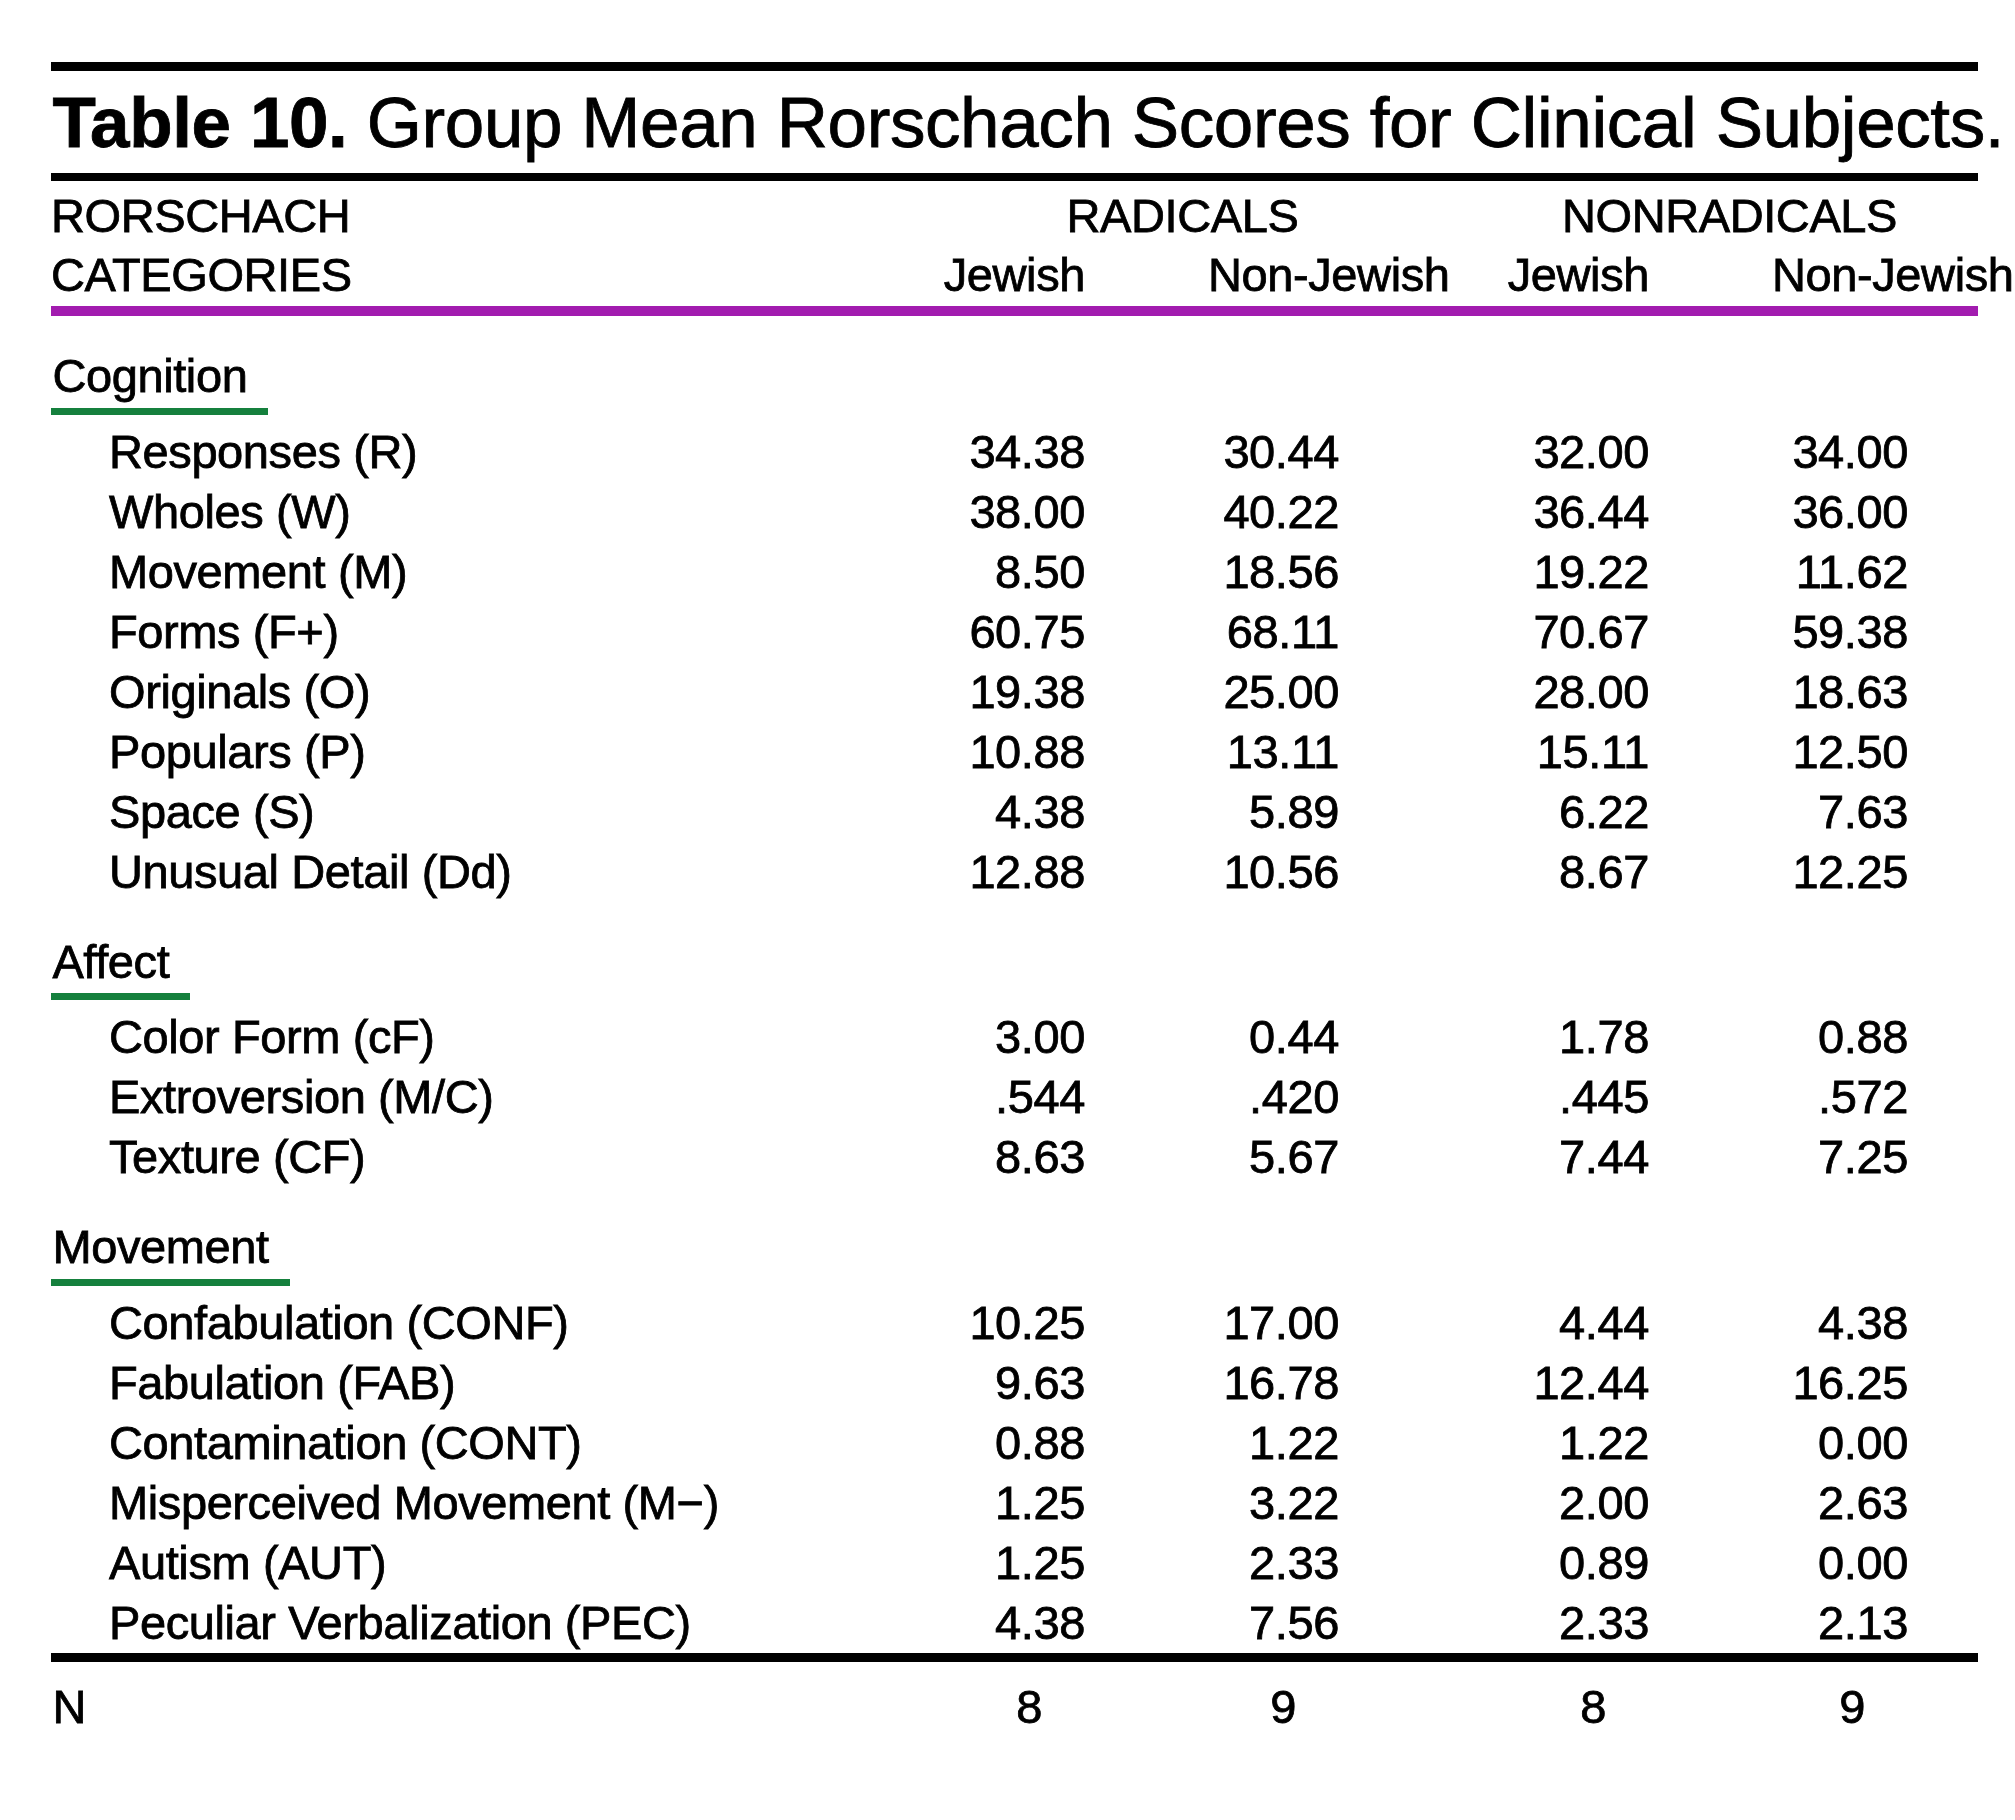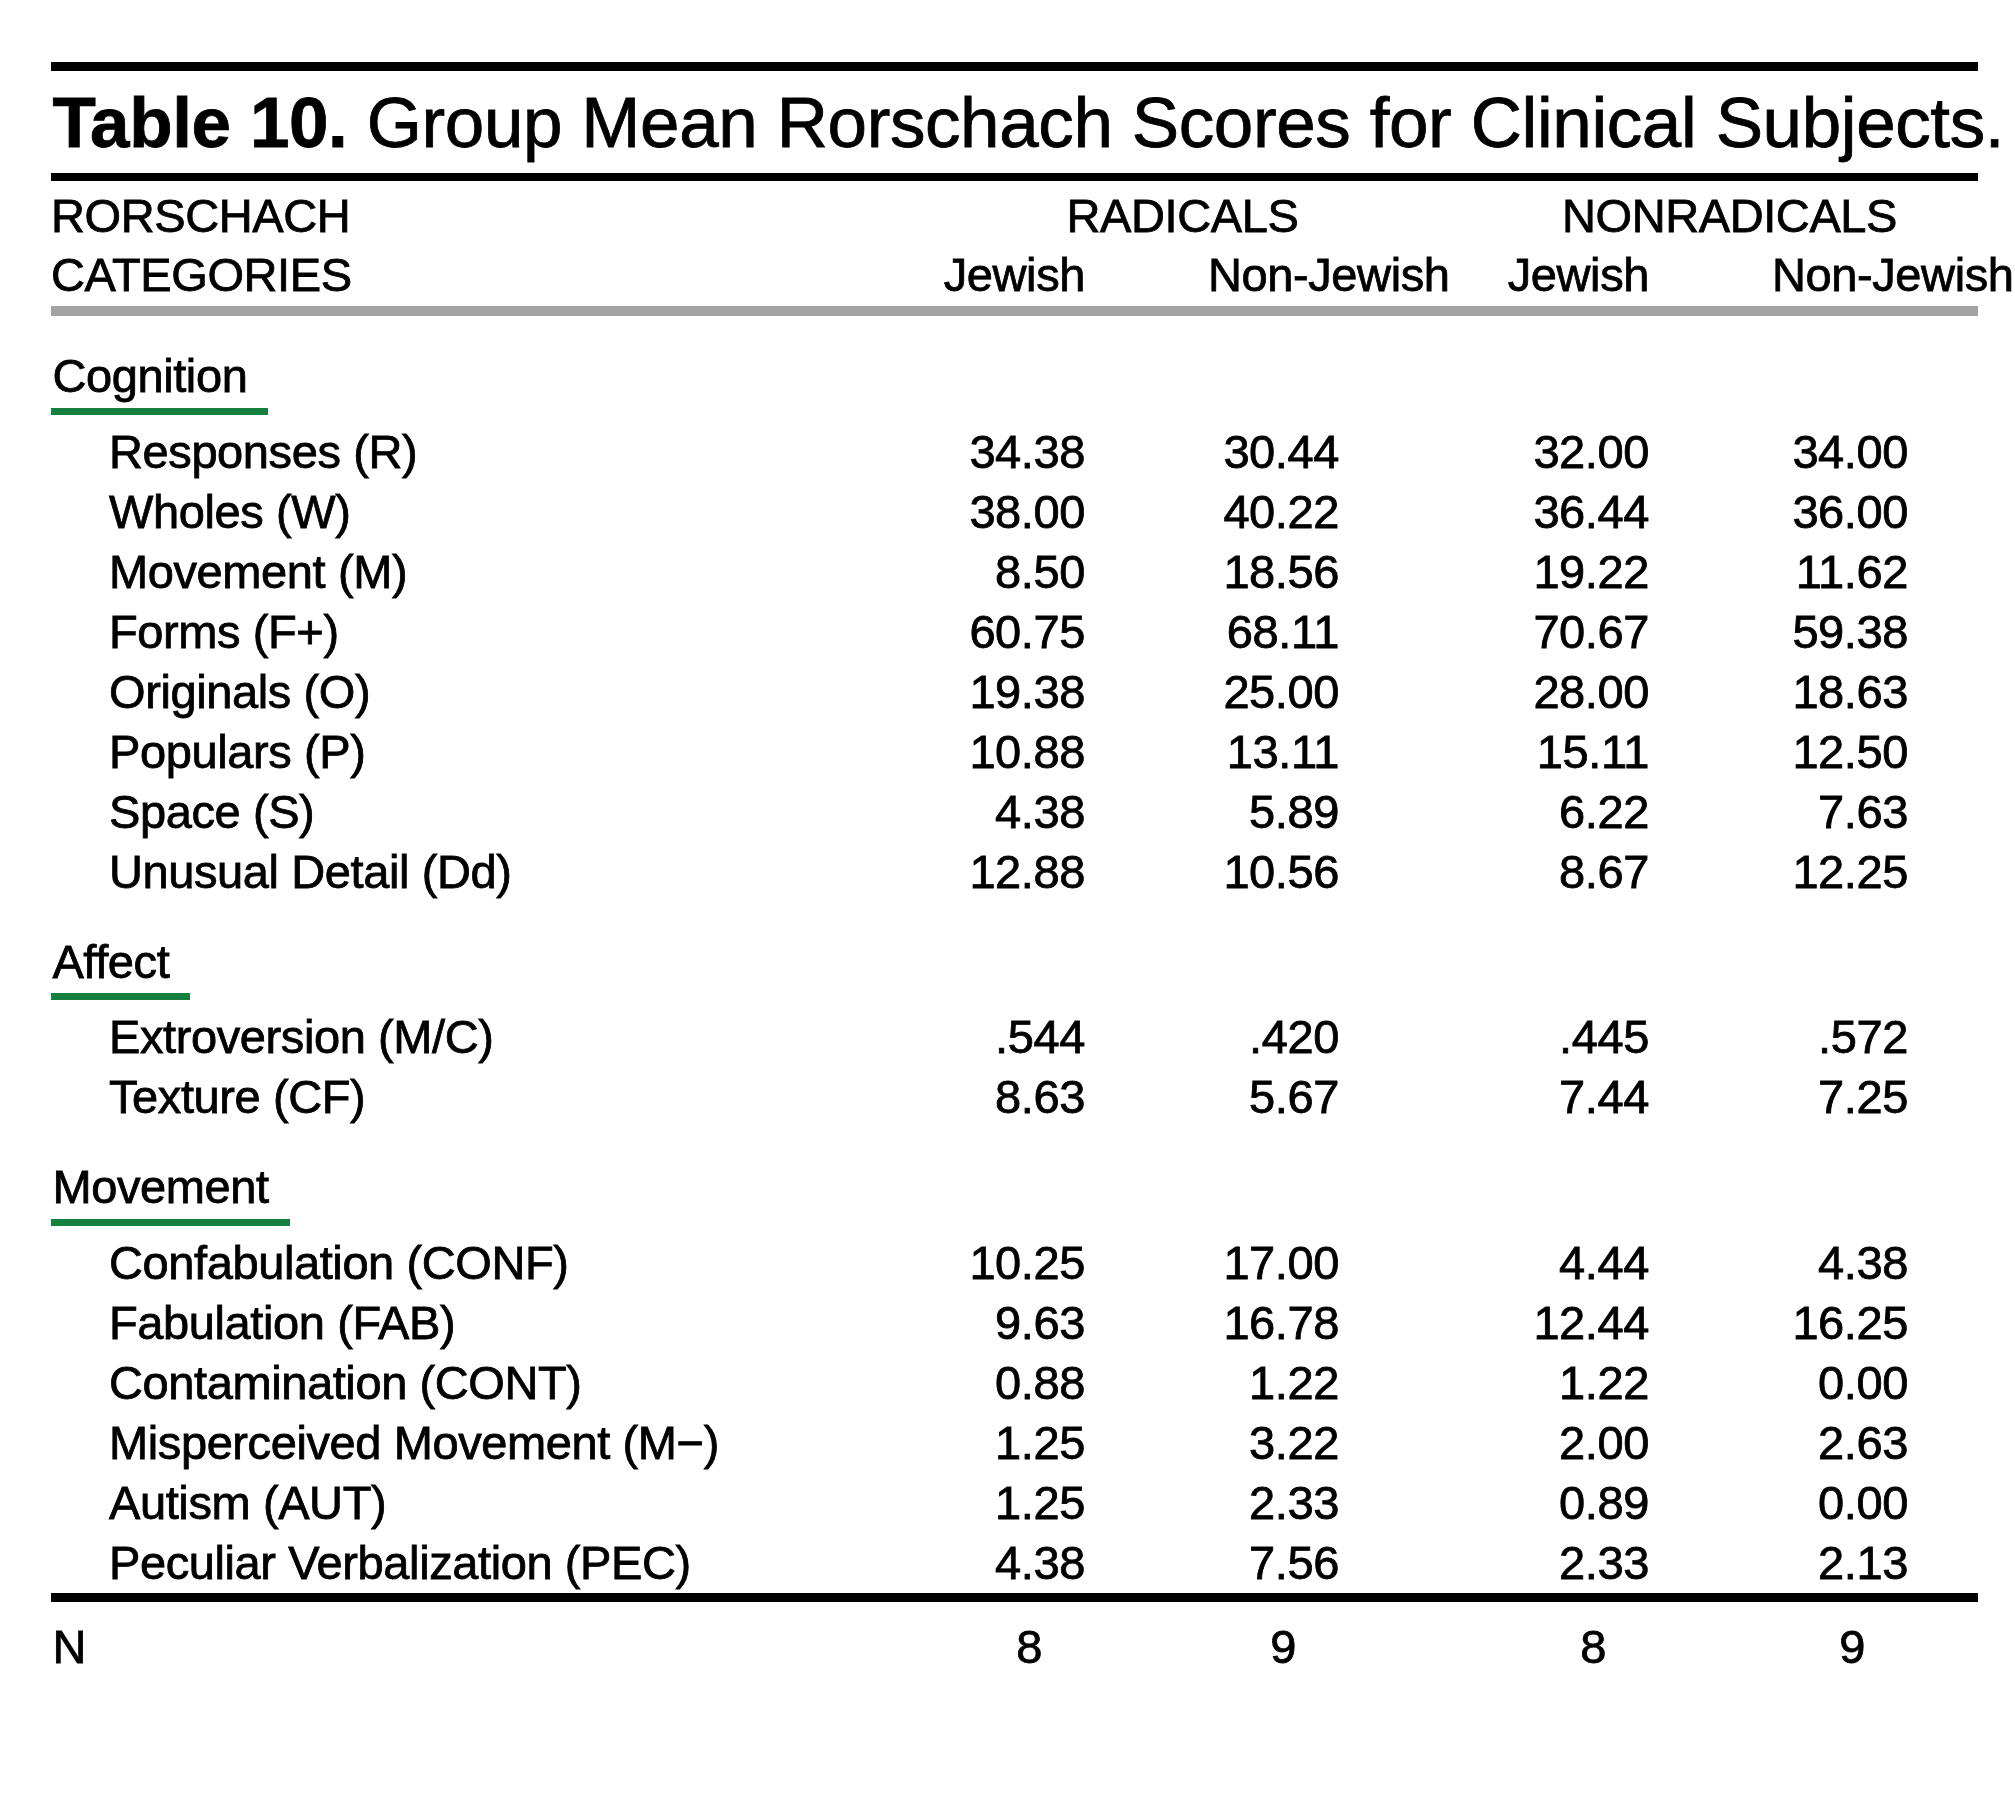--- a/index.html
+++ b/index.html
@@ -48,21 +48,21 @@
   }
   .rtable th, .rtable td {
     padding: 0;
     font-weight: 400;
     font-size: 47px;
     white-space: nowrap;
     vertical-align: middle;
   }
   thead tr.hdr-row1 th { height: 62px; vertical-align: bottom; }
   thead tr.hdr-row2 th { height: 63px; vertical-align: middle; }
-  thead { border-bottom: 10px solid #a3a3a3; }
+  thead { border-bottom: 10px solid #a21caf; }
   th.cat-h { text-align: left; }
   th.grp { text-align: center; position: relative; left: 36px; }
   th.sub, td.num { text-align: right; padding-right: 70px; }
   th.shift { position: relative; left: 53px; }
 
   tr.section-row td { padding-top: 32px; padding-bottom: 7px; }
   .section-title {
     display: inline-block;
     line-height: 52px;
     border-bottom: 7px solid #15803d;
@@ -186,20 +186,27 @@
     <td class="num">8.67</td>
     <td class="num">12.25</td>
   </tr>
 
   <tr class="section-row">
     <td colspan="5">
       <span class="section-title">Affect</span>
     </td>
   </tr>
 
+  <tr class="data-row">
+    <td class="label">Color Form (cF)</td>
+    <td class="num">3.00</td>
+    <td class="num">0.44</td>
+    <td class="num">1.78</td>
+    <td class="num">0.88</td>
+  </tr>
 
 
   <tr class="data-row">
     <td class="label">Extroversion (M/C)</td>
     <td class="num">.544</td>
     <td class="num">.420</td>
     <td class="num">.445</td>
     <td class="num">.572</td>
   </tr>
 

